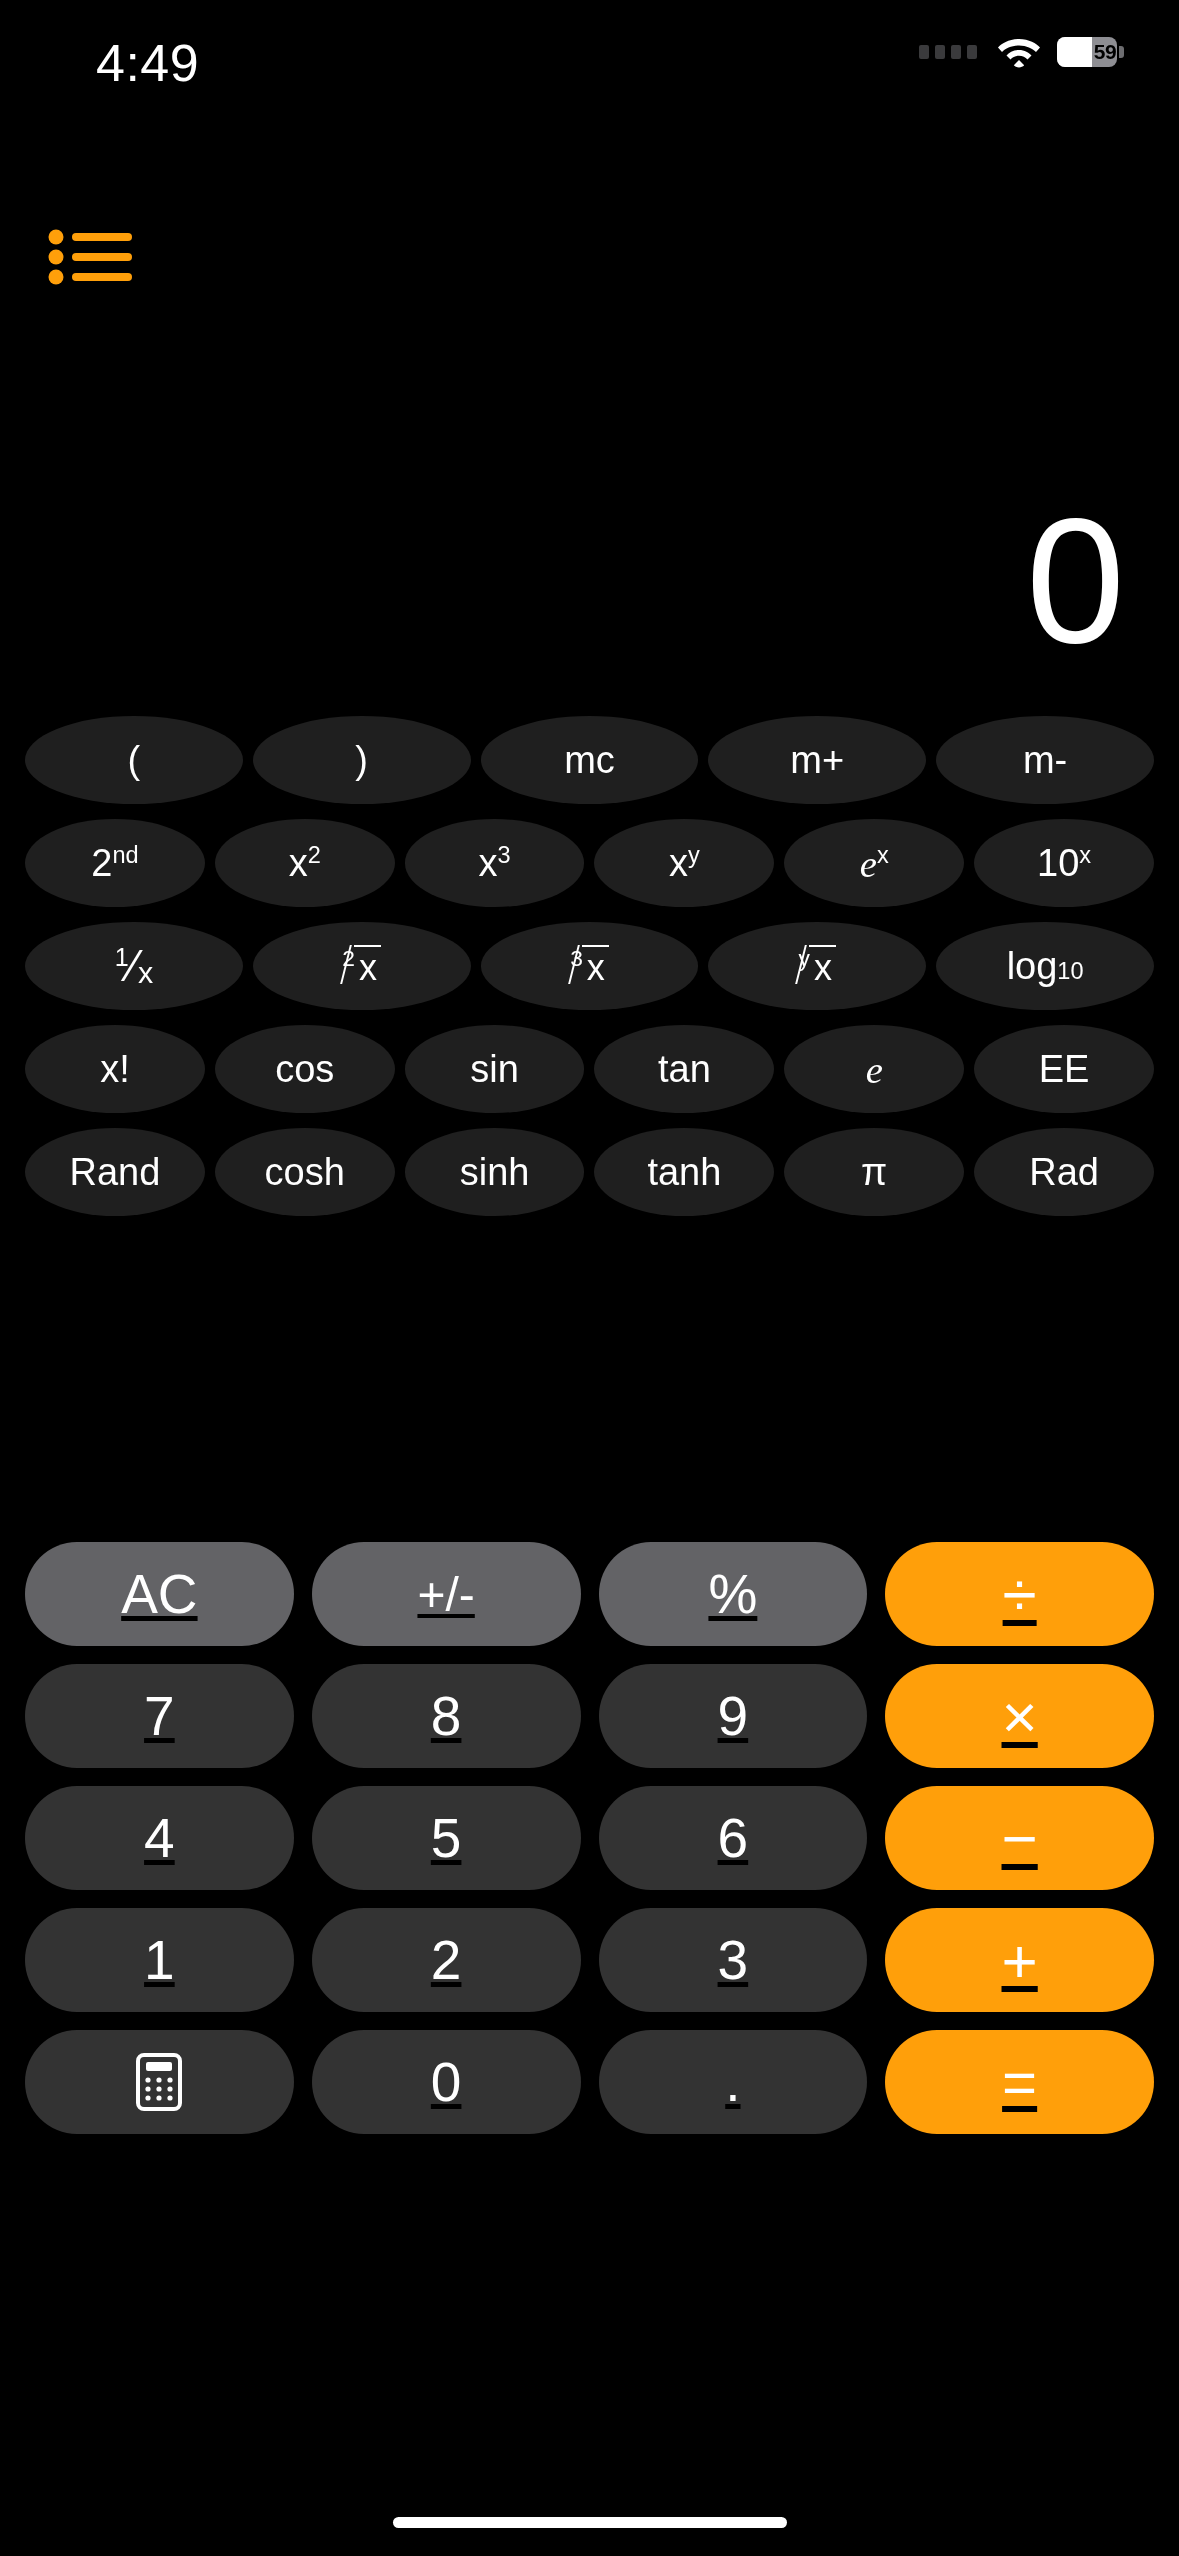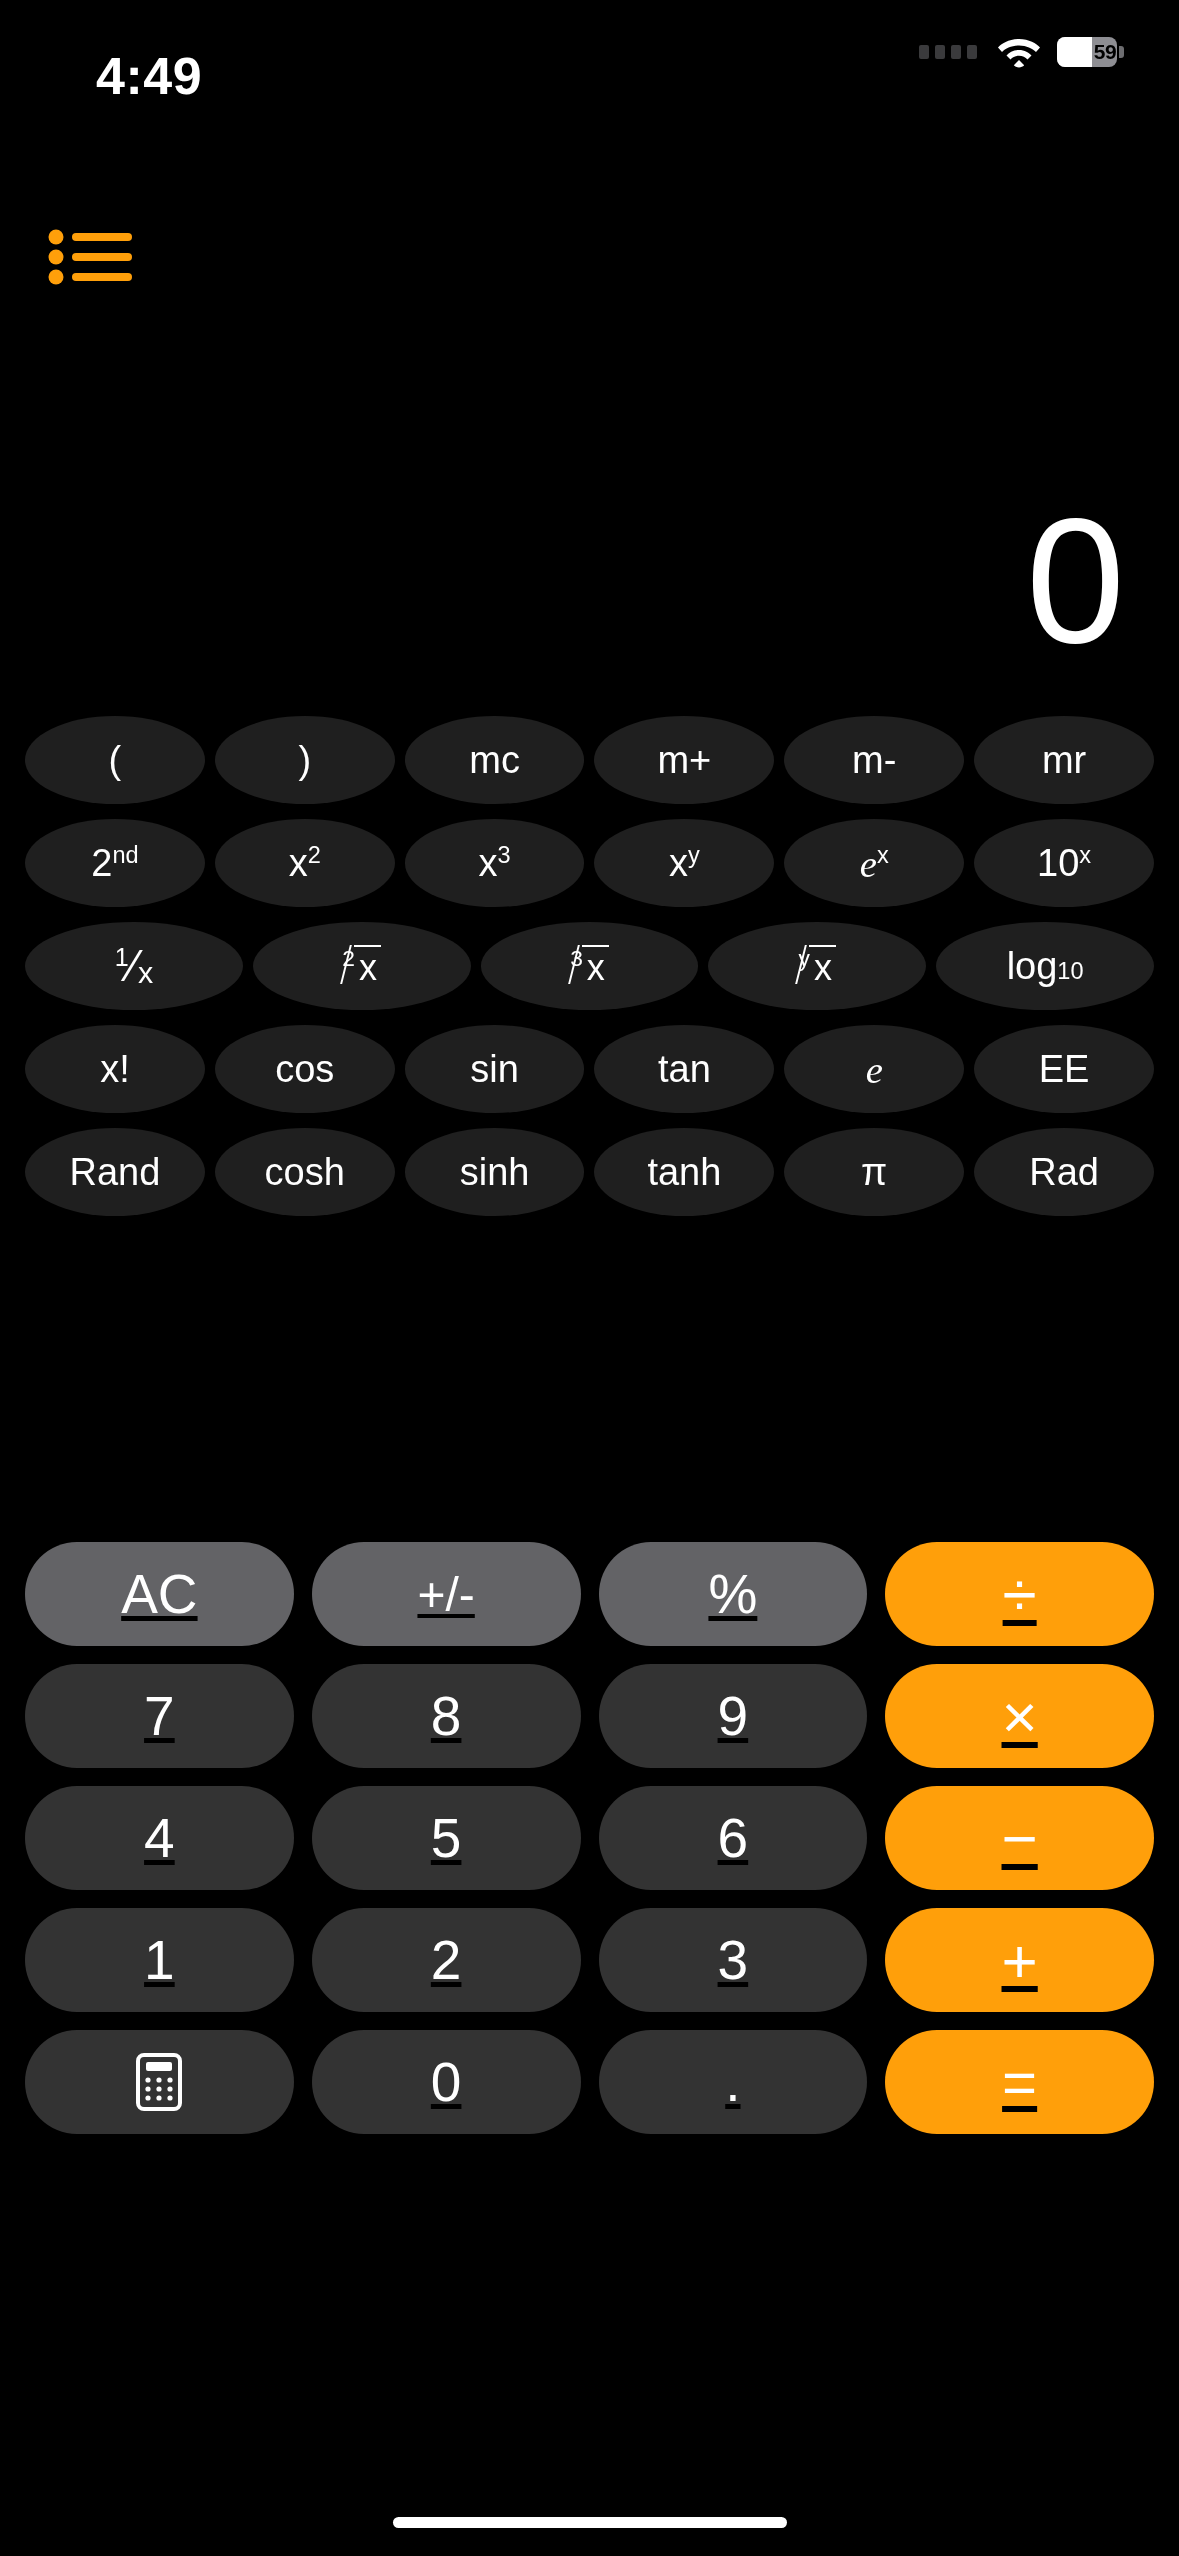--- a/index.html
+++ b/index.html
@@ -20,23 +20,22 @@
   
   .status-bar {
     position: absolute; top: 0; left: 0;
     width: 1179px; height: 118px;
     display: flex; align-items: center;
     justify-content: space-between;
     padding: 0 62px 0 0;
   }
   .sb-time {
     position: absolute; left: 96px; top: 33px;
-    color: #fff; font-size: 52px; font-weight: 700;
+    color: #fff; font-size: 52px; font-weight: 400;
     letter-spacing: 0.5px;
-    margin-top: 13px;
   }
   .sb-right {
     position: absolute; right: 62px; top: 36px;
     display: flex; align-items: center; gap: 16px;
   }
   .sb-dots { display: flex; gap: 6px; align-items: center; margin-right: 4px; }
   .sb-dots i {
     display: block; width: 10px; height: 14px;
     background: #3a3a3c; border-radius: 2px;
   }
@@ -223,23 +222,20 @@
           <span>)</span>
         </div>
       <div class="sci-key">
           <span>mc</span>
         </div>
       <div class="sci-key">
           <span>m+</span>
         </div>
       <div class="sci-key">
           <span>m-</span>
-        </div>
-      <div class="sci-key">
-          <span>mr</span>
         </div>
     </div>
 
     <div class="sci-row">
       <div class="sci-key">
         <span>2</span>
           <span class="sup">nd</span>
       </div>
       <div class="sci-key">
         <span>x</span>

